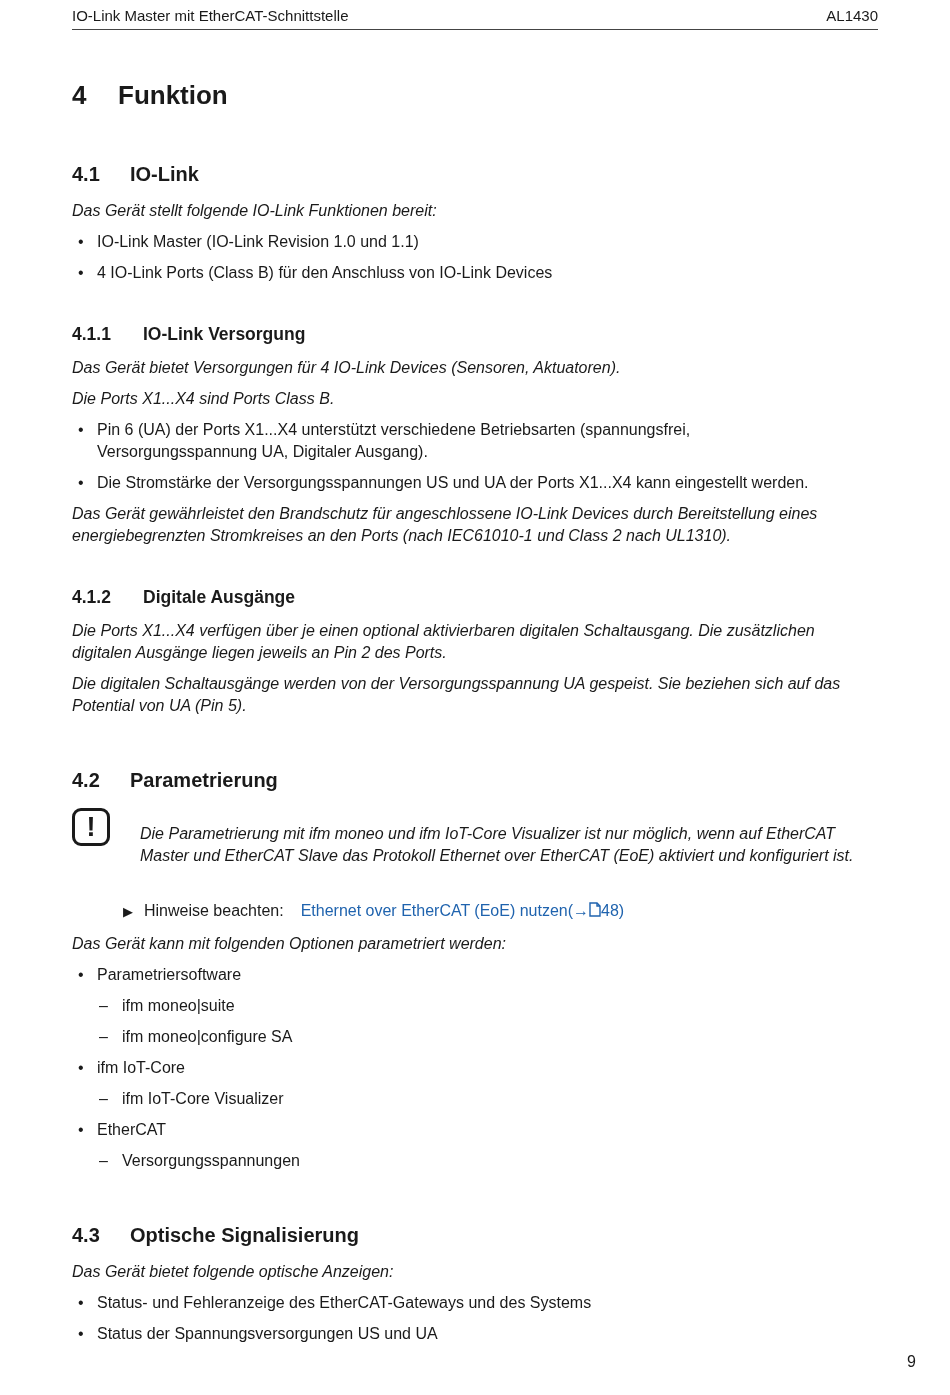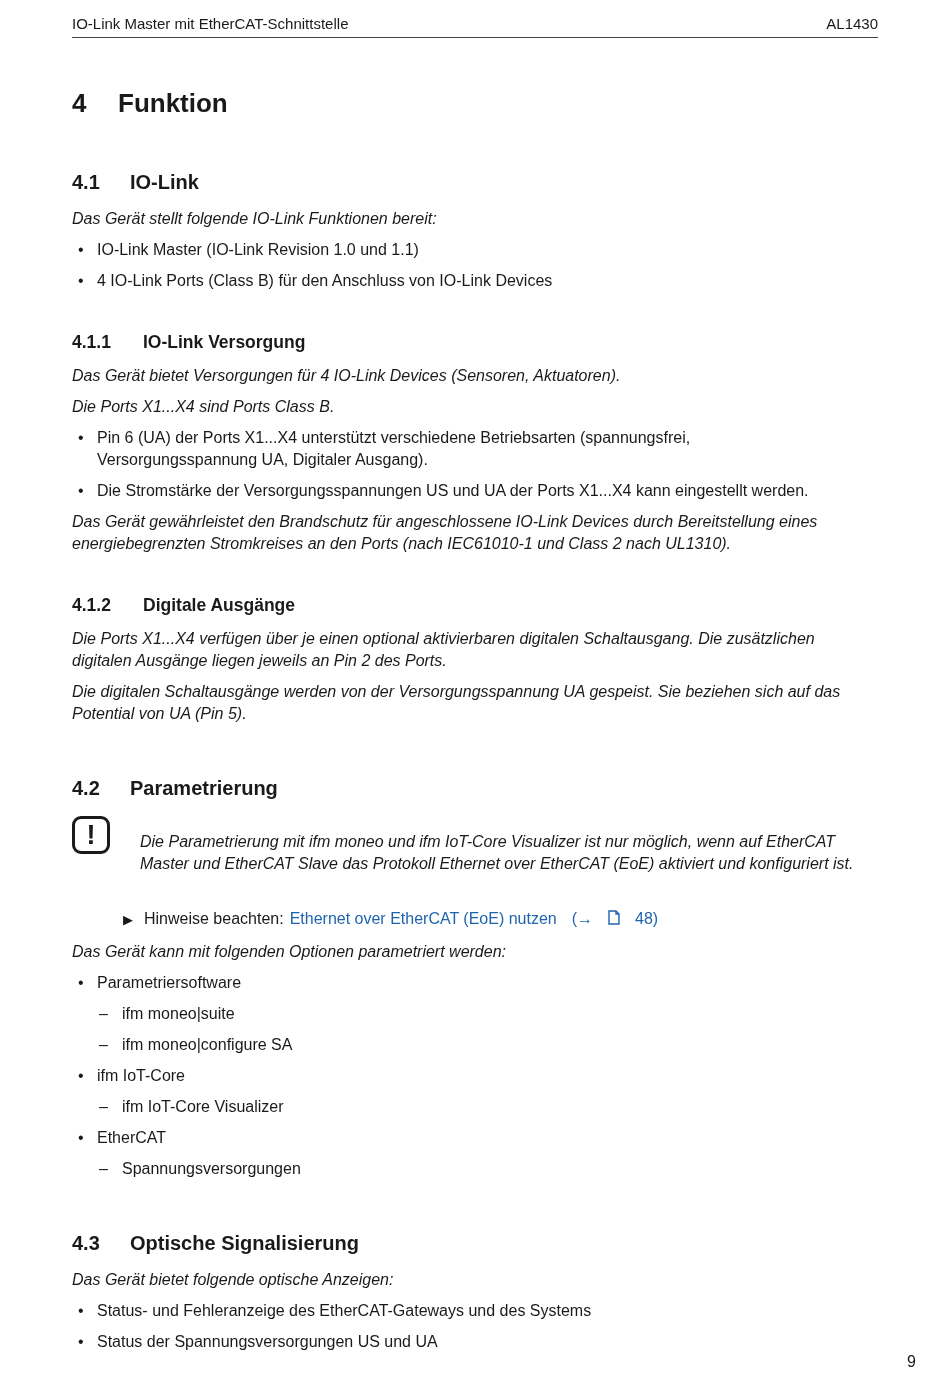--- a/index.html
+++ b/index.html
@@ -10,21 +10,21 @@
   * { margin: 0; padding: 0; box-sizing: border-box; }
   html, body { background: #ffffff; }
   body {
     width: 950px;
     height: 1395px;
     position: relative;
     font-family: "Liberation Sans", "DejaVu Sans", sans-serif;
     color: var(--color-text);
     overflow: hidden;
   }
-  .page { padding: 8px 72px; }
+  .page { padding: 0 72px; }
 
   
   .doc-header {
     display: flex;
     justify-content: space-between;
     align-items: baseline;
     padding-top: 7px;
     padding-bottom: 5px;
     border-bottom: 1.5px solid var(--color-rule);
     font-size: 15px;
@@ -86,27 +86,27 @@
   .note-body p { margin: 17px; max-width: 760px; }
 
   .hint-line {
     display: flex;
     align-items: baseline;
     margin: 16px 0 10px 51px;
     font-size: 16px;
     line-height: 22px;
   }
   .hint-arrow { font-size: 13px; margin-right: 11px; }
-  .hint-label { margin-right: 6px; }
+  .hint-label { margin-right: 17px; }
   .link {
     color: var(--color-link);
     text-decoration: none;
     display: inline-flex;
     align-items: baseline;
-    gap: 15px;
+    gap: 0;
   }
   .doc-icon { position: relative; top: 1px; }
 
   
   .page-footer {
     position: absolute;
     right: 34px;
     bottom: 24px;
     font-size: 16px;
   }
@@ -226,21 +226,21 @@
   </ul>
   <ul class="bullets">
     <li>
       <span class="marker">•</span>
       <span class="li-text">EtherCAT</span>
     </li>
   </ul>
   <ul class="dashes">
     <li>
       <span class="marker">–</span>
-      <span class="li-text">Spannungsversorgungen</span>
+      <span class="li-text">Versorgungsspannungen</span>
     </li>
   </ul>
 
   <h2>
     <span class="sec-num">4.3</span>
     <span>Optische Signalisierung</span>
   </h2>
   <p>Das Gerät bietet folgende optische Anzeigen:</p>
   <ul class="bullets">
     <li>

